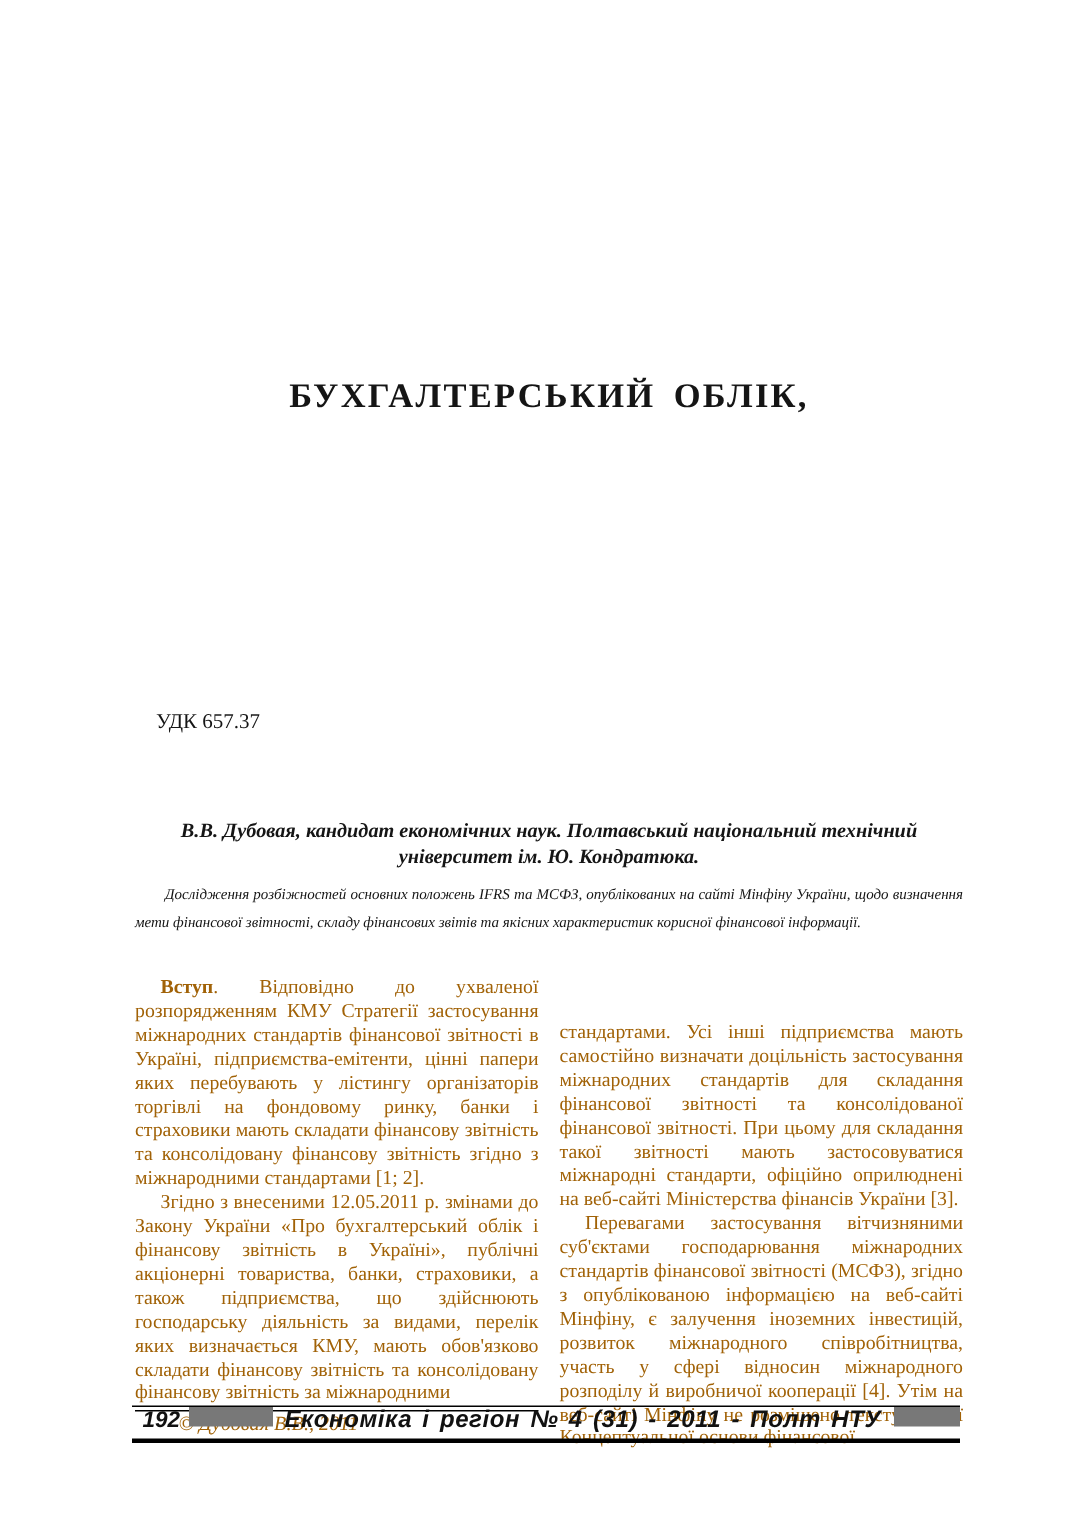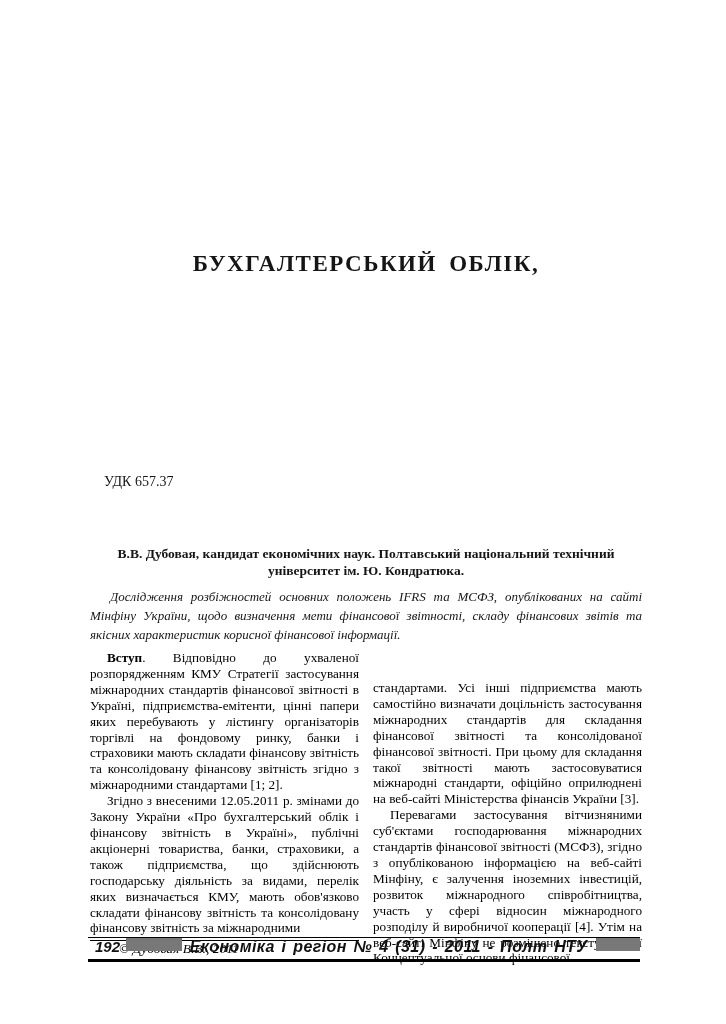--- a/index.html
+++ b/index.html
@@ -59,51 +59,52 @@
   .authors {
     position: absolute;
     top: 545px;
     left: 90px;
     width: 552px;
     text-align: center;
     font-weight: 700;
     font-size: 13.5px;
     line-height: 17px;
     color: #151515;
+    font-style: italic;
   }
 
   
   .abstract {
     position: absolute;
     top: 587px;
     left: 90px;
     width: 552px;
     font-style: italic;
-    font-size: 13px;
+    font-size: 10px;
     line-height: 19px;
     text-align: justify;
     text-indent: 20px;
     color: #151515;
   }
 
   
   .columns {
     position: absolute;
     top: 650px;
     left: 90px;
     width: 552px;
     display: flex;
     gap: 14px;
   }
   .col {
     width: 269px;
     font-size: 13.2px;
     line-height: 15.9px;
     text-align: justify;
-    color: #000000;
+    color: #a16207;
   }
   .col p {
     margin: 0;
     text-indent: 17px;
   }
   .col p.no-indent {
     text-indent: 0;
     margin-top: 30px;
   }
   .lead-bold {

